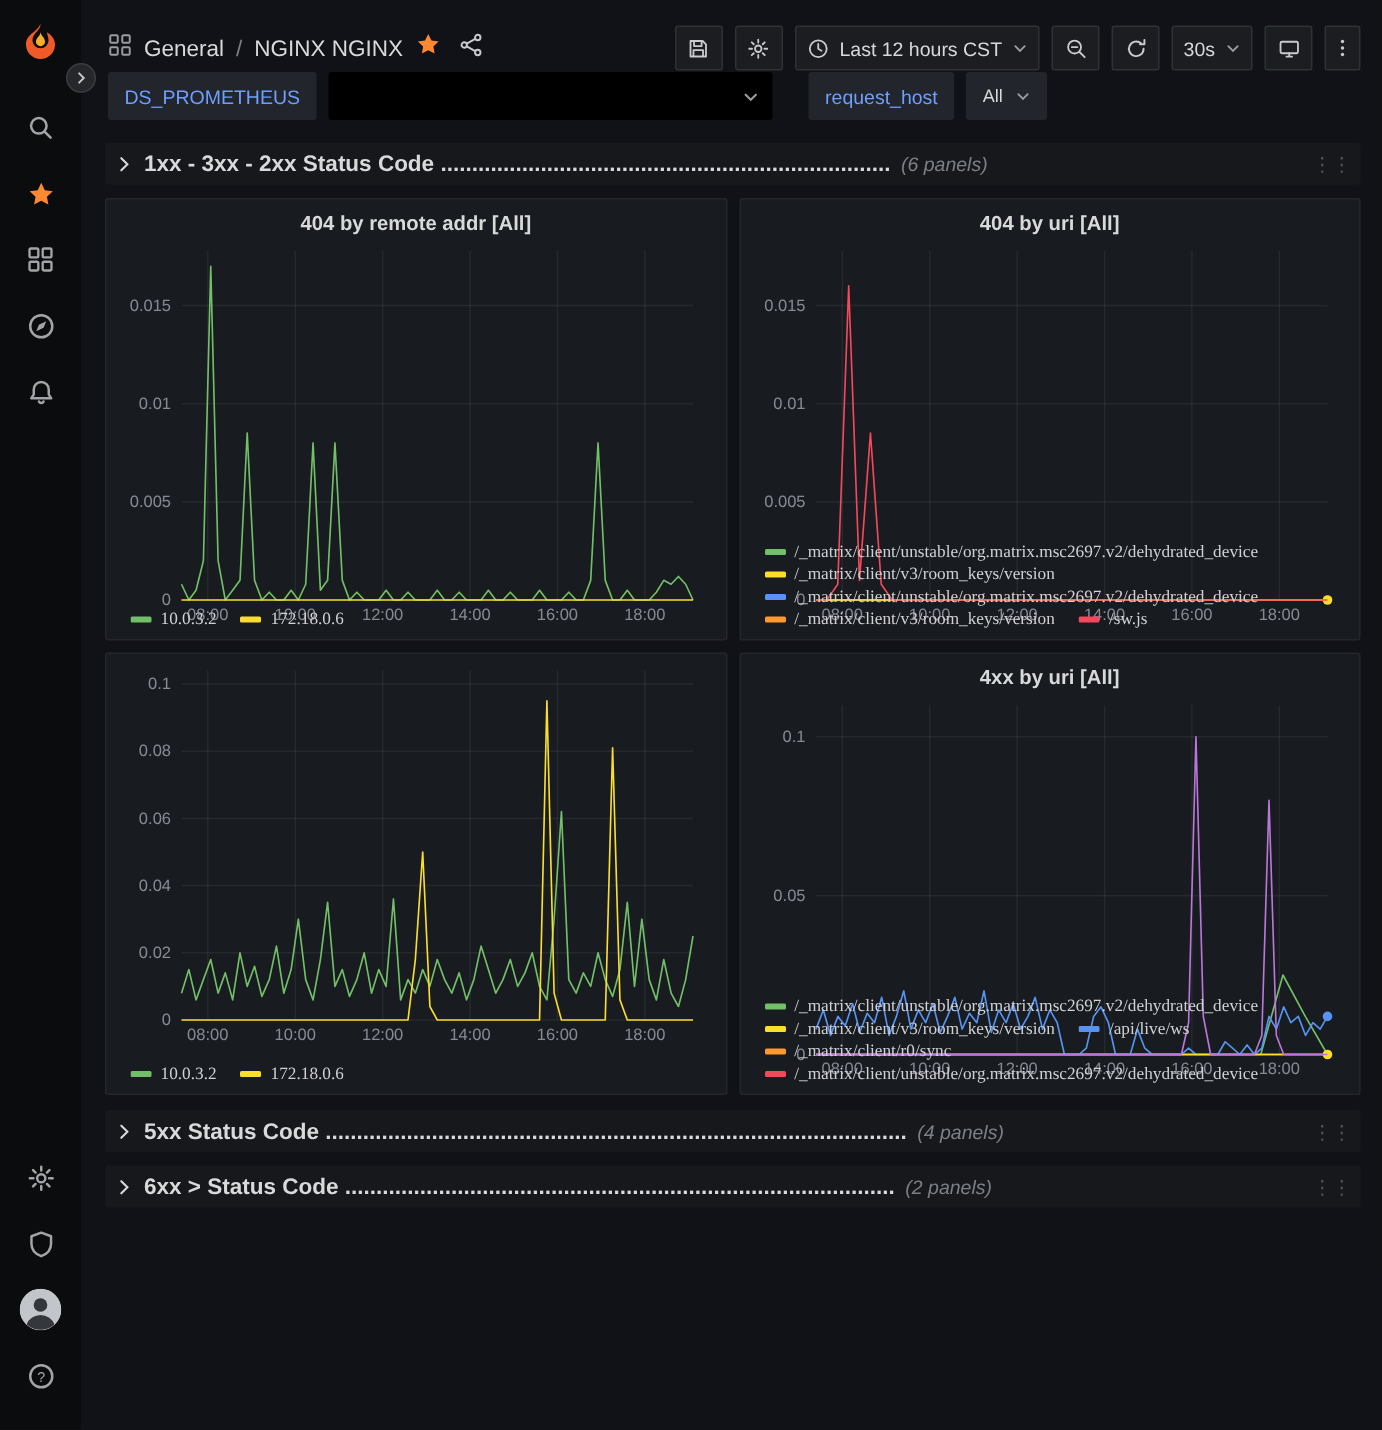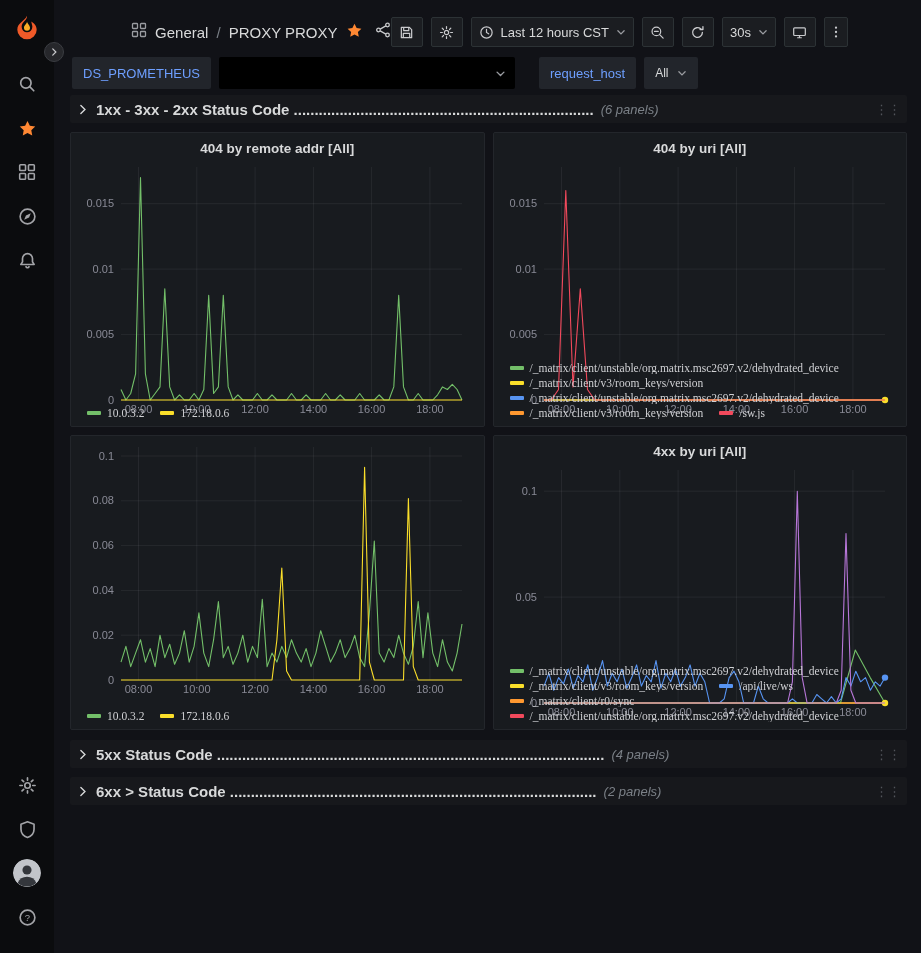--- a/index.html
+++ b/index.html
@@ -31,37 +31,37 @@
     width:20px; height:20px; border-radius:50%;
     background:#26272b; border:1px solid #3b3d42;
     display:flex; align-items:center; justify-content:center; cursor:pointer;
   }
 
   
   .main { flex:1; display:flex; flex-direction:column; min-width:0; }
 
   .topbar {
     height:48px; flex:none; display:flex; align-items:center;
-    justify-content:center; padding:16px 14px 0 18px;
+    justify-content:space-between; padding:16px 14px 0 18px;
   }
   .tb-left { display:flex; align-items:center; gap:8px; min-width:0; }
   .crumb { font-size:15px; color:#d8d9da; white-space:nowrap; cursor:pointer; }
   .crumb-sep { color:#7b8087; font-size:15px; }
   .tb-right { display:flex; align-items:center; gap:8px; }
   .btn {
     height:30px; min-width:32px; padding:0 7px;
     background:#1b1d21; border:1px solid #2c3235; border-radius:2px;
     display:flex; align-items:center; justify-content:center; gap:7px;
     color:#c9cacd; font-size:13px; cursor:pointer; white-space:nowrap;
   }
   .btn .lbl { color:#d8d9da; }
 
   
   .var-bar {
-    height:47px; flex:none; display:flex; align-items:flex-end;
+    height:47px; flex:none; display:flex; align-items:flex-start;
     gap:8px; padding:0 14px 6px 18px;
   }
   .var-chip {
     height:32px; display:flex; align-items:center; padding:0 11px;
     background:#22252b; border-radius:2px; font-size:13px; white-space:nowrap;
   }
   .var-chip.link { color:#6e9fff; cursor:pointer; }
   .black-select {
     width:296px; height:32px; background:#000; border-radius:2px;
     display:flex; align-items:center; justify-content:flex-end; padding:0 9px;
@@ -194,21 +194,21 @@
         <span>
           <svg width="16" height="16" viewBox="0 0 16 16" stroke="#9a9ca1" stroke-width="1.3" fill="none">
             <rect x="1.5" y="1.5" width="5" height="5" rx="0.8"></rect>
               <rect x="9.5" y="1.5" width="5" height="5" rx="0.8"></rect>
             <rect x="1.5" y="9.5" width="5" height="5" rx="0.8"></rect>
               <rect x="9.5" y="9.5" width="5" height="5" rx="0.8"></rect>
           </svg>
         </span>
         <span class="crumb">General</span>
         <span class="crumb-sep">/</span>
-        <span class="crumb">PROXY PROXY</span>
+        <span class="crumb">NGINX NGINX</span>
         <span>
           <svg width="17" height="17" viewBox="0 0 16 16">
               <path fill="#ff8833" d="M8 1.6l2 4.1 4.5.6-3.3 3.1.8 4.4L8 11.7l-4 2.1.8-4.4L1.5 6.3 6 5.7z"></path>
             </svg>
         </span>
         <span style="margin-left:4px">
           <svg width="16" height="16" viewBox="0 0 16 16" stroke="#c9cacd" stroke-width="1.3" fill="none">
             <circle cx="12.5" cy="3" r="1.8"></circle>
               <circle cx="3.5" cy="8" r="1.8"></circle>
               <circle cx="12.5" cy="13" r="1.8"></circle>

